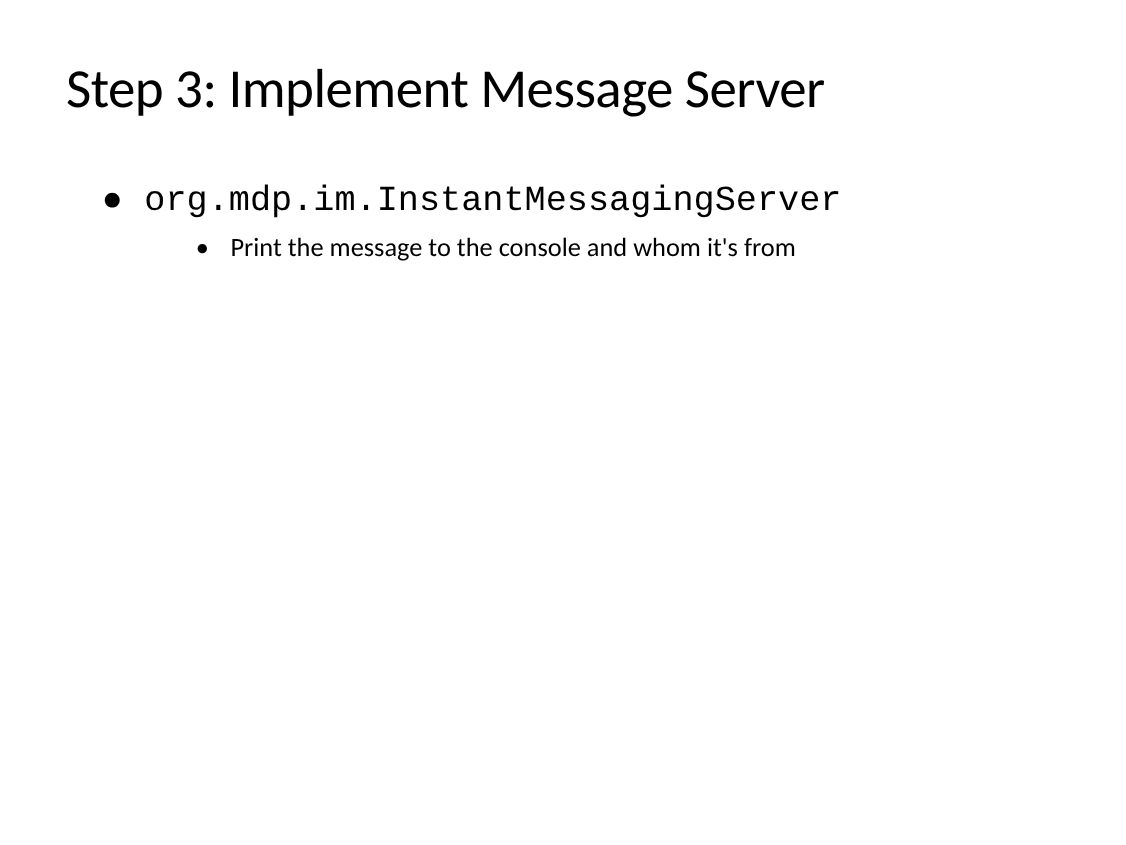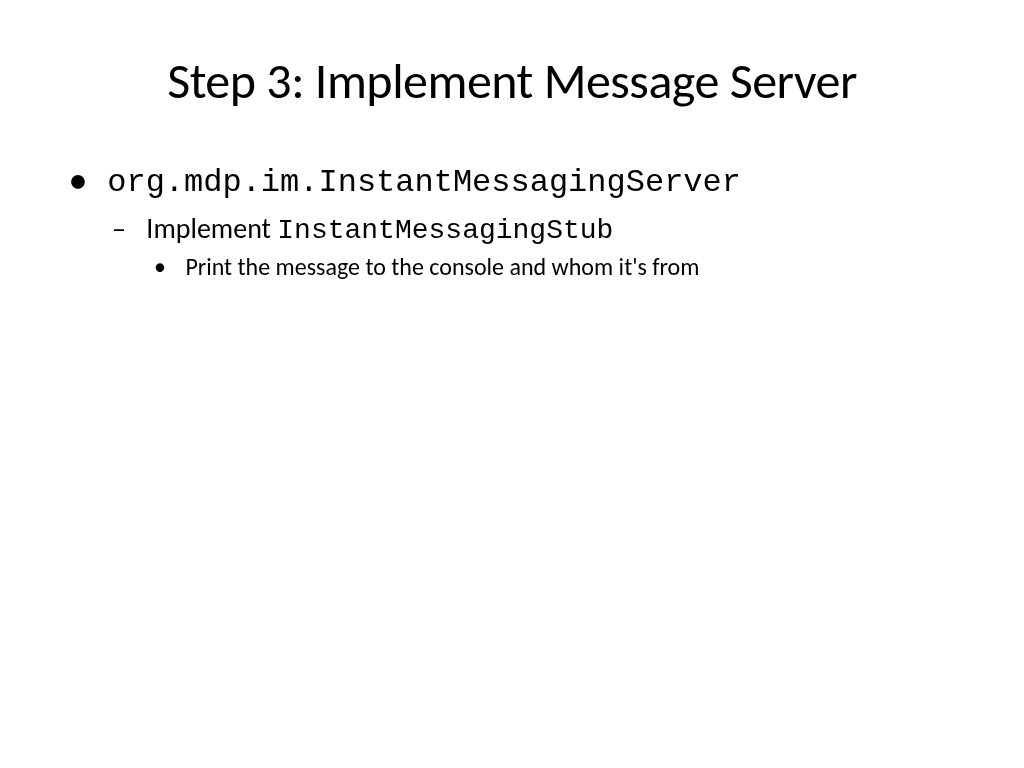--- a/index.html
+++ b/index.html
@@ -12,29 +12,30 @@
       height: 768px;
       background: #ffffff;
       font-family: Calibri, 'Segoe UI', Arial, sans-serif;
       color: #000000;
       padding: 50px 60px;
       overflow: hidden;
     }
     .slide-title {
       font-size: 50px;
       font-weight: 400;
-      text-align: center;
+      text-align: left;
       margin-bottom: 50px;
       letter-spacing: -0.5px;
     }
     .content {
       padding-left: 40px;
     }
     ul {
       list-style: none;
+      margin-left: 24px;
     }
     .level1 {
       font-size: 32px;
       margin-bottom: 10px;
     }
     .level1::before {
       content: "•";
       display: inline-block;
       width: 30px;
       margin-left: -30px;
@@ -70,20 +71,17 @@
 </head>
 <body>
 
 <h1 class="slide-title">Step 3: Implement Message Server</h1>
 
 <div class="content">
   <ul>
     <li class="level1">
       <span class="mono">org.mdp.im.InstantMessagingServer</span>
     </li>
-    <li class="level2">
-      <span>Implement </span><span class="mono">InstantMessagingStub</span>
-    </li>
     <li class="level3">
       <span>Print the message to the console and whom it's from</span>
     </li>
   </ul>
 </div>
 
 </body></html>

